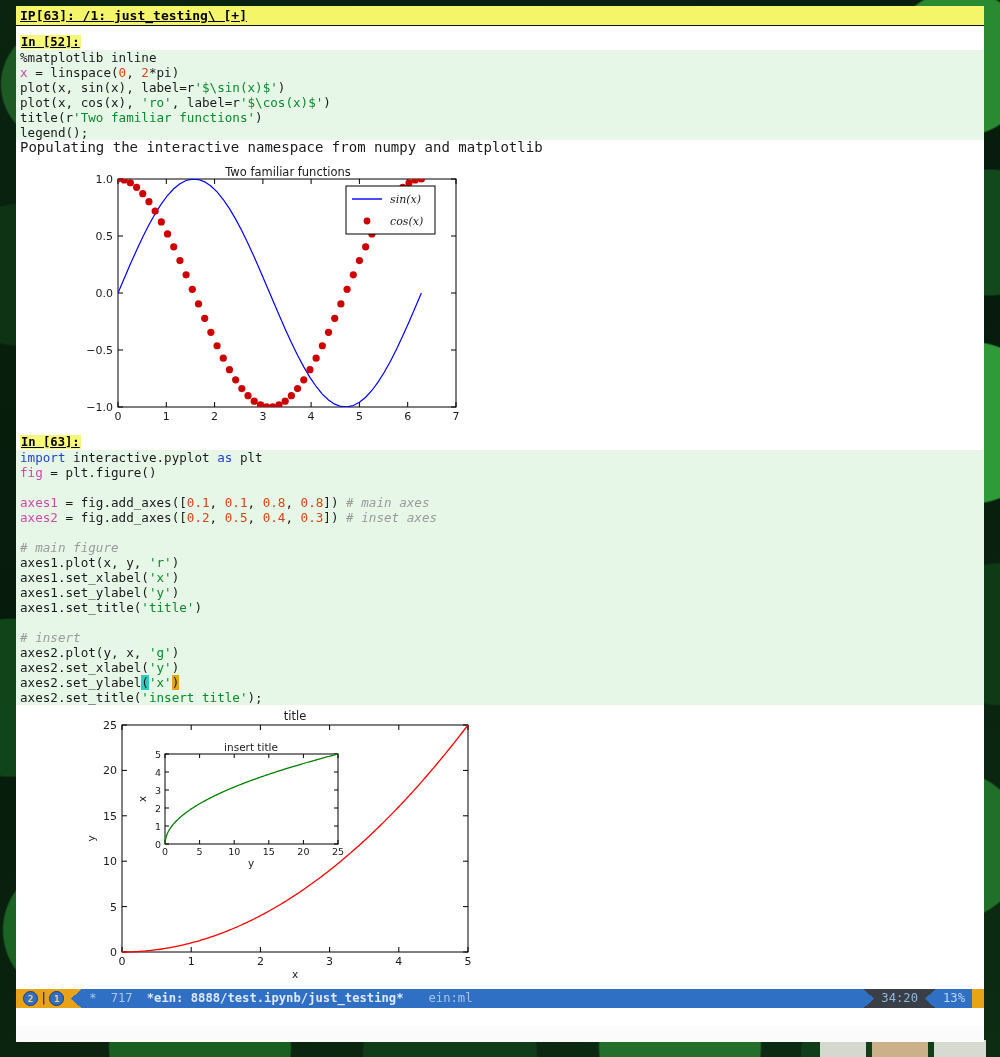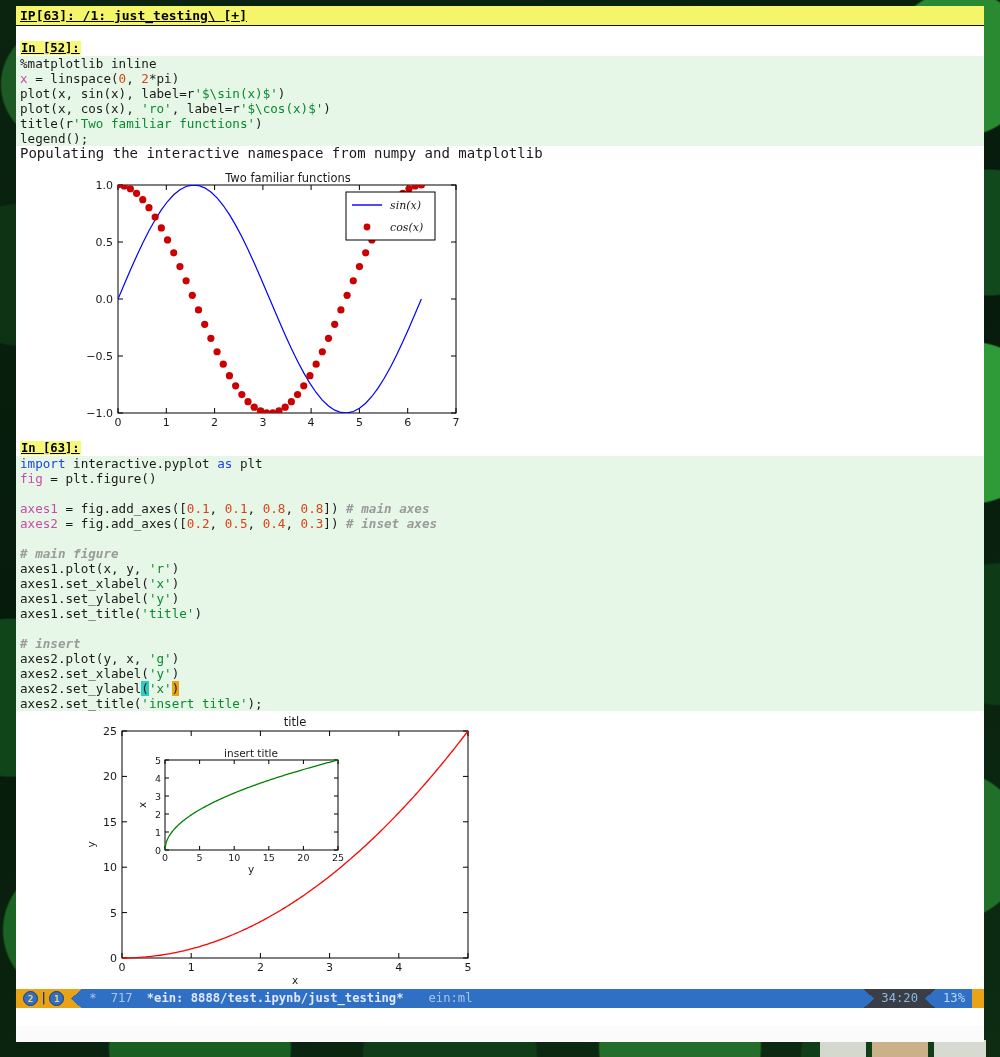--- a/index.html
+++ b/index.html
@@ -58,34 +58,34 @@
   
   #buffer{
     position:relative;height:982px;background:#ffffff;
     font-size:12.6px;line-height:15px;color:#1a1a1a;
   }
 
   .prompt{
     display:inline-block;background:#f7f77a;color:#000;font-weight:bold;
     text-decoration:underline;padding:0 1px;font-size:12.2px;line-height:14px;
   }
-  .prompt-row{padding:14px 0 1px 4px;}
+  .prompt-row{padding:8px 0 1px 4px;}
 
   .srcblock{
     background:#e7f7e7;white-space:pre;padding:0 4px;
     font-size:12.6px;line-height:15px;
   }
   .outline{white-space:pre;padding:0 4px;color:#1a1a1a;font-size:14px;line-height:15px;background:#ffffff;}
 
   
   .kw{color:#1f43d6;font-weight:normal;}
   .var{color:#cb4aa8;}
   .num{color:#d84315;}
   .str{color:#0a8a2e;}
-  .cmt{color:#9a9a9a;font-style:italic;font-weight:bold;}
+  .cmt{color:#9a9a9a;font-style:italic;}
   .pl{color:#1a1a1a;}
   .hl-open{background:#2ecbc0;color:#1a1a1a;}
   .hl-close{background:#e8a317;color:#1a1a1a;}
 
   .figwrap{background:#ffffff;padding:2px 0 0 0;margin-left:44px;}
 
   
   #modeline{
     position:absolute;left:0;bottom:0;width:968px;height:19px;
     display:flex;align-items:stretch;

